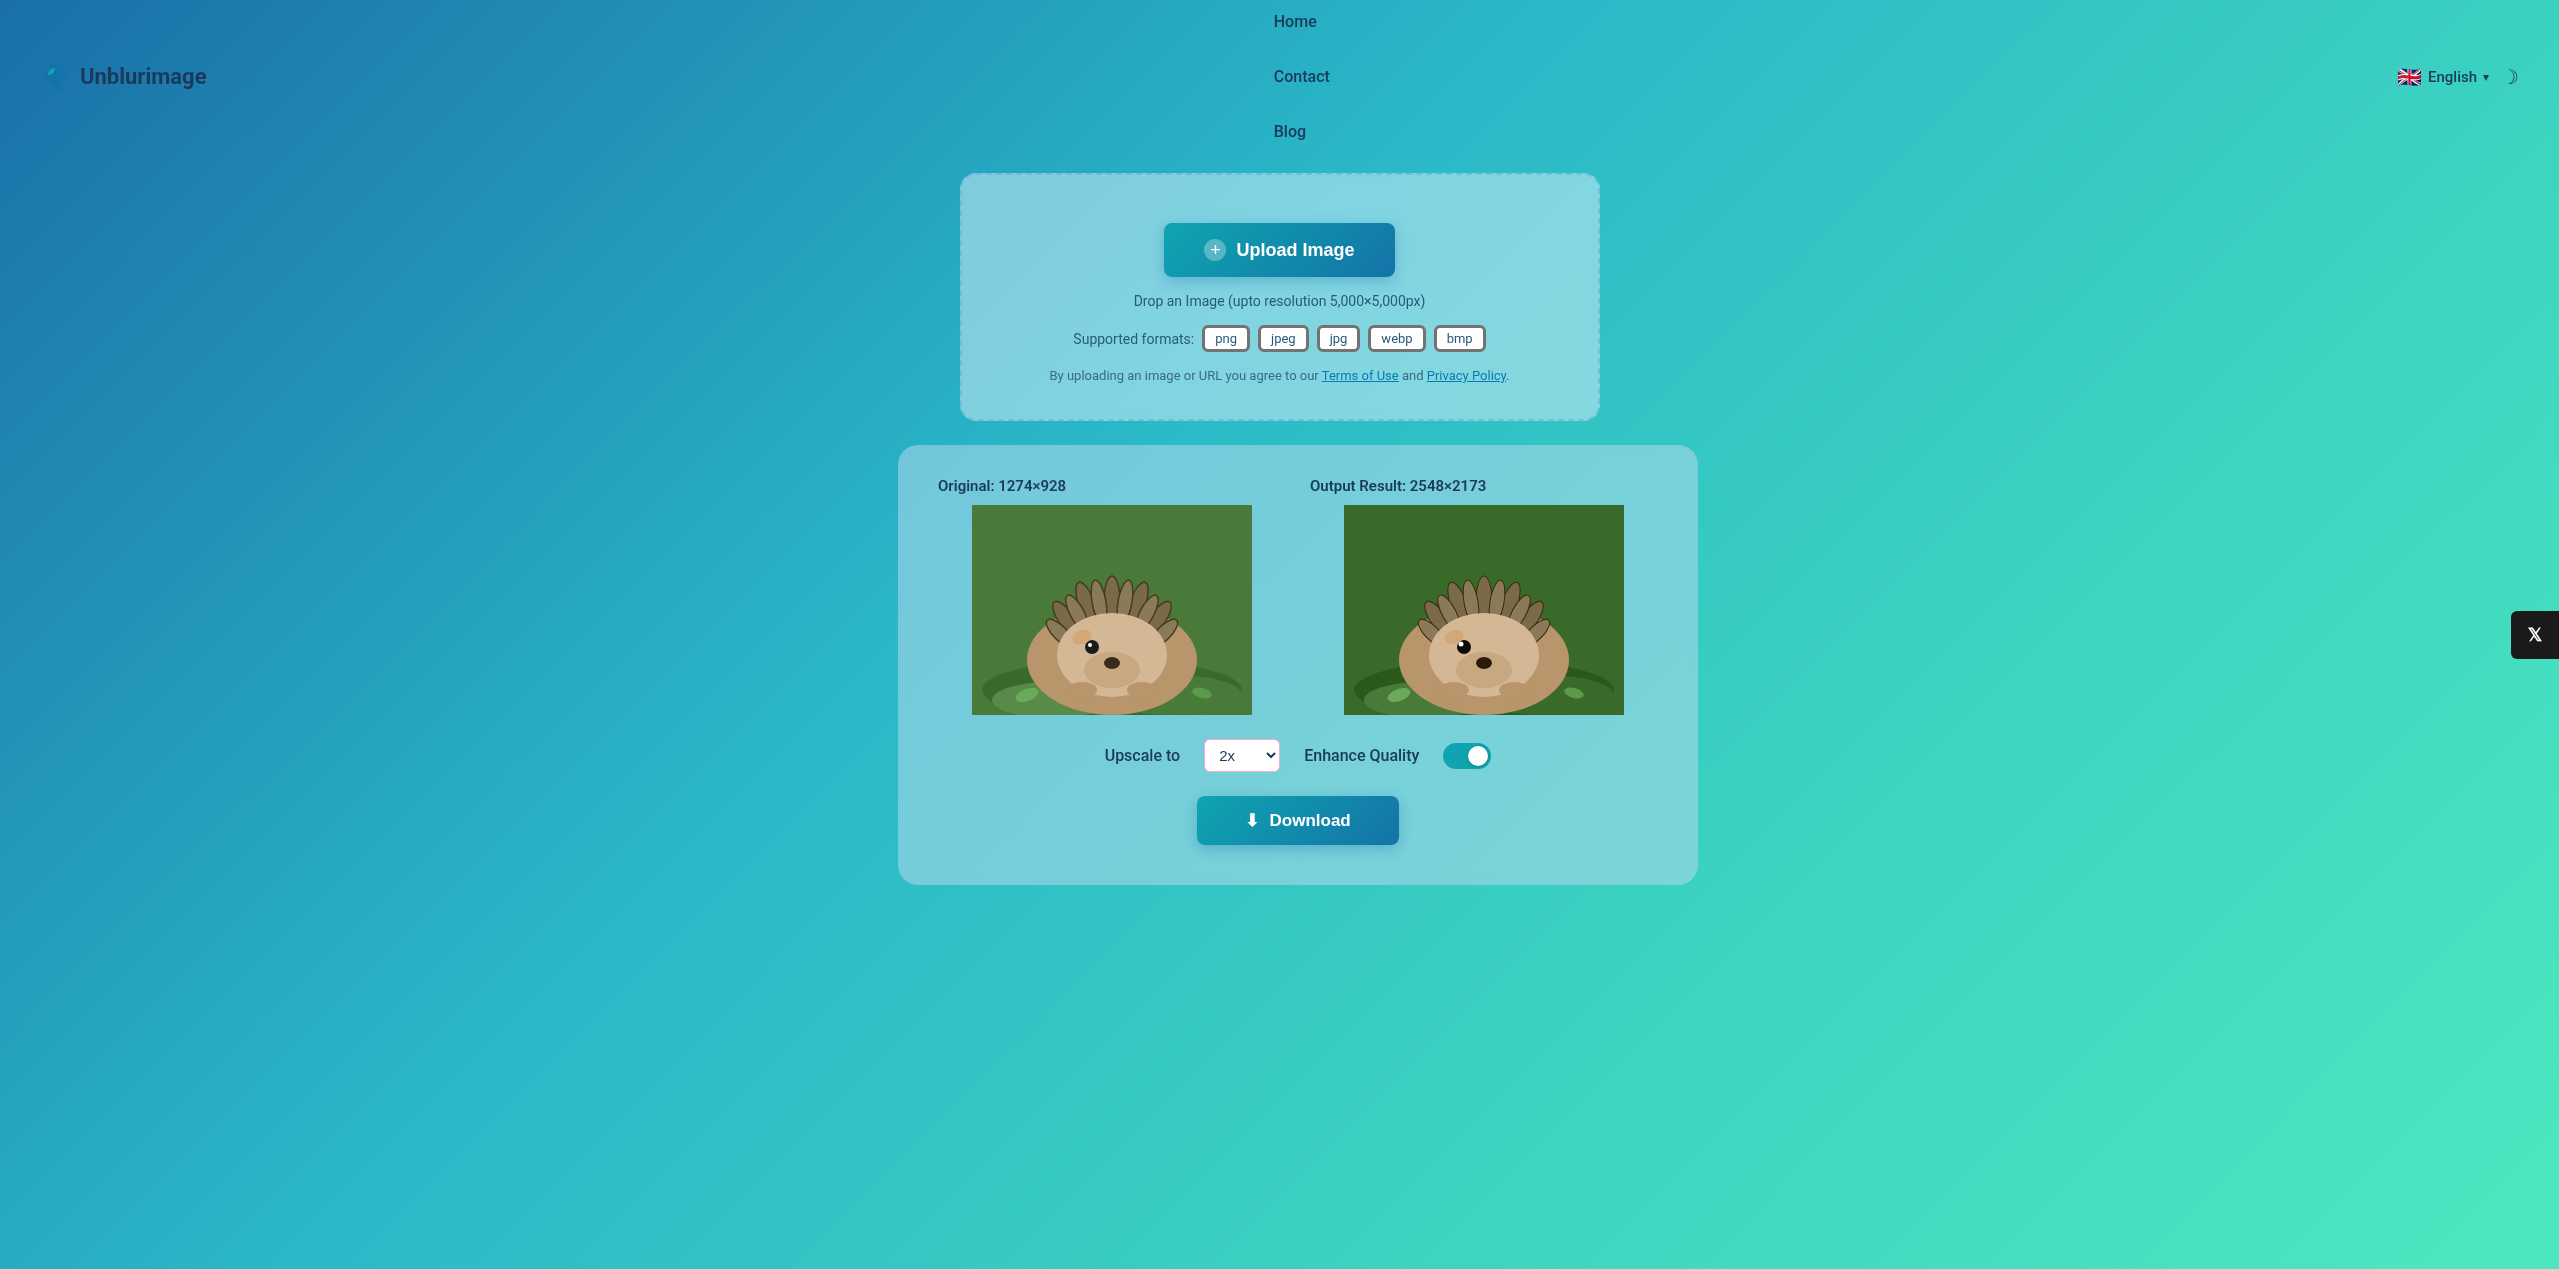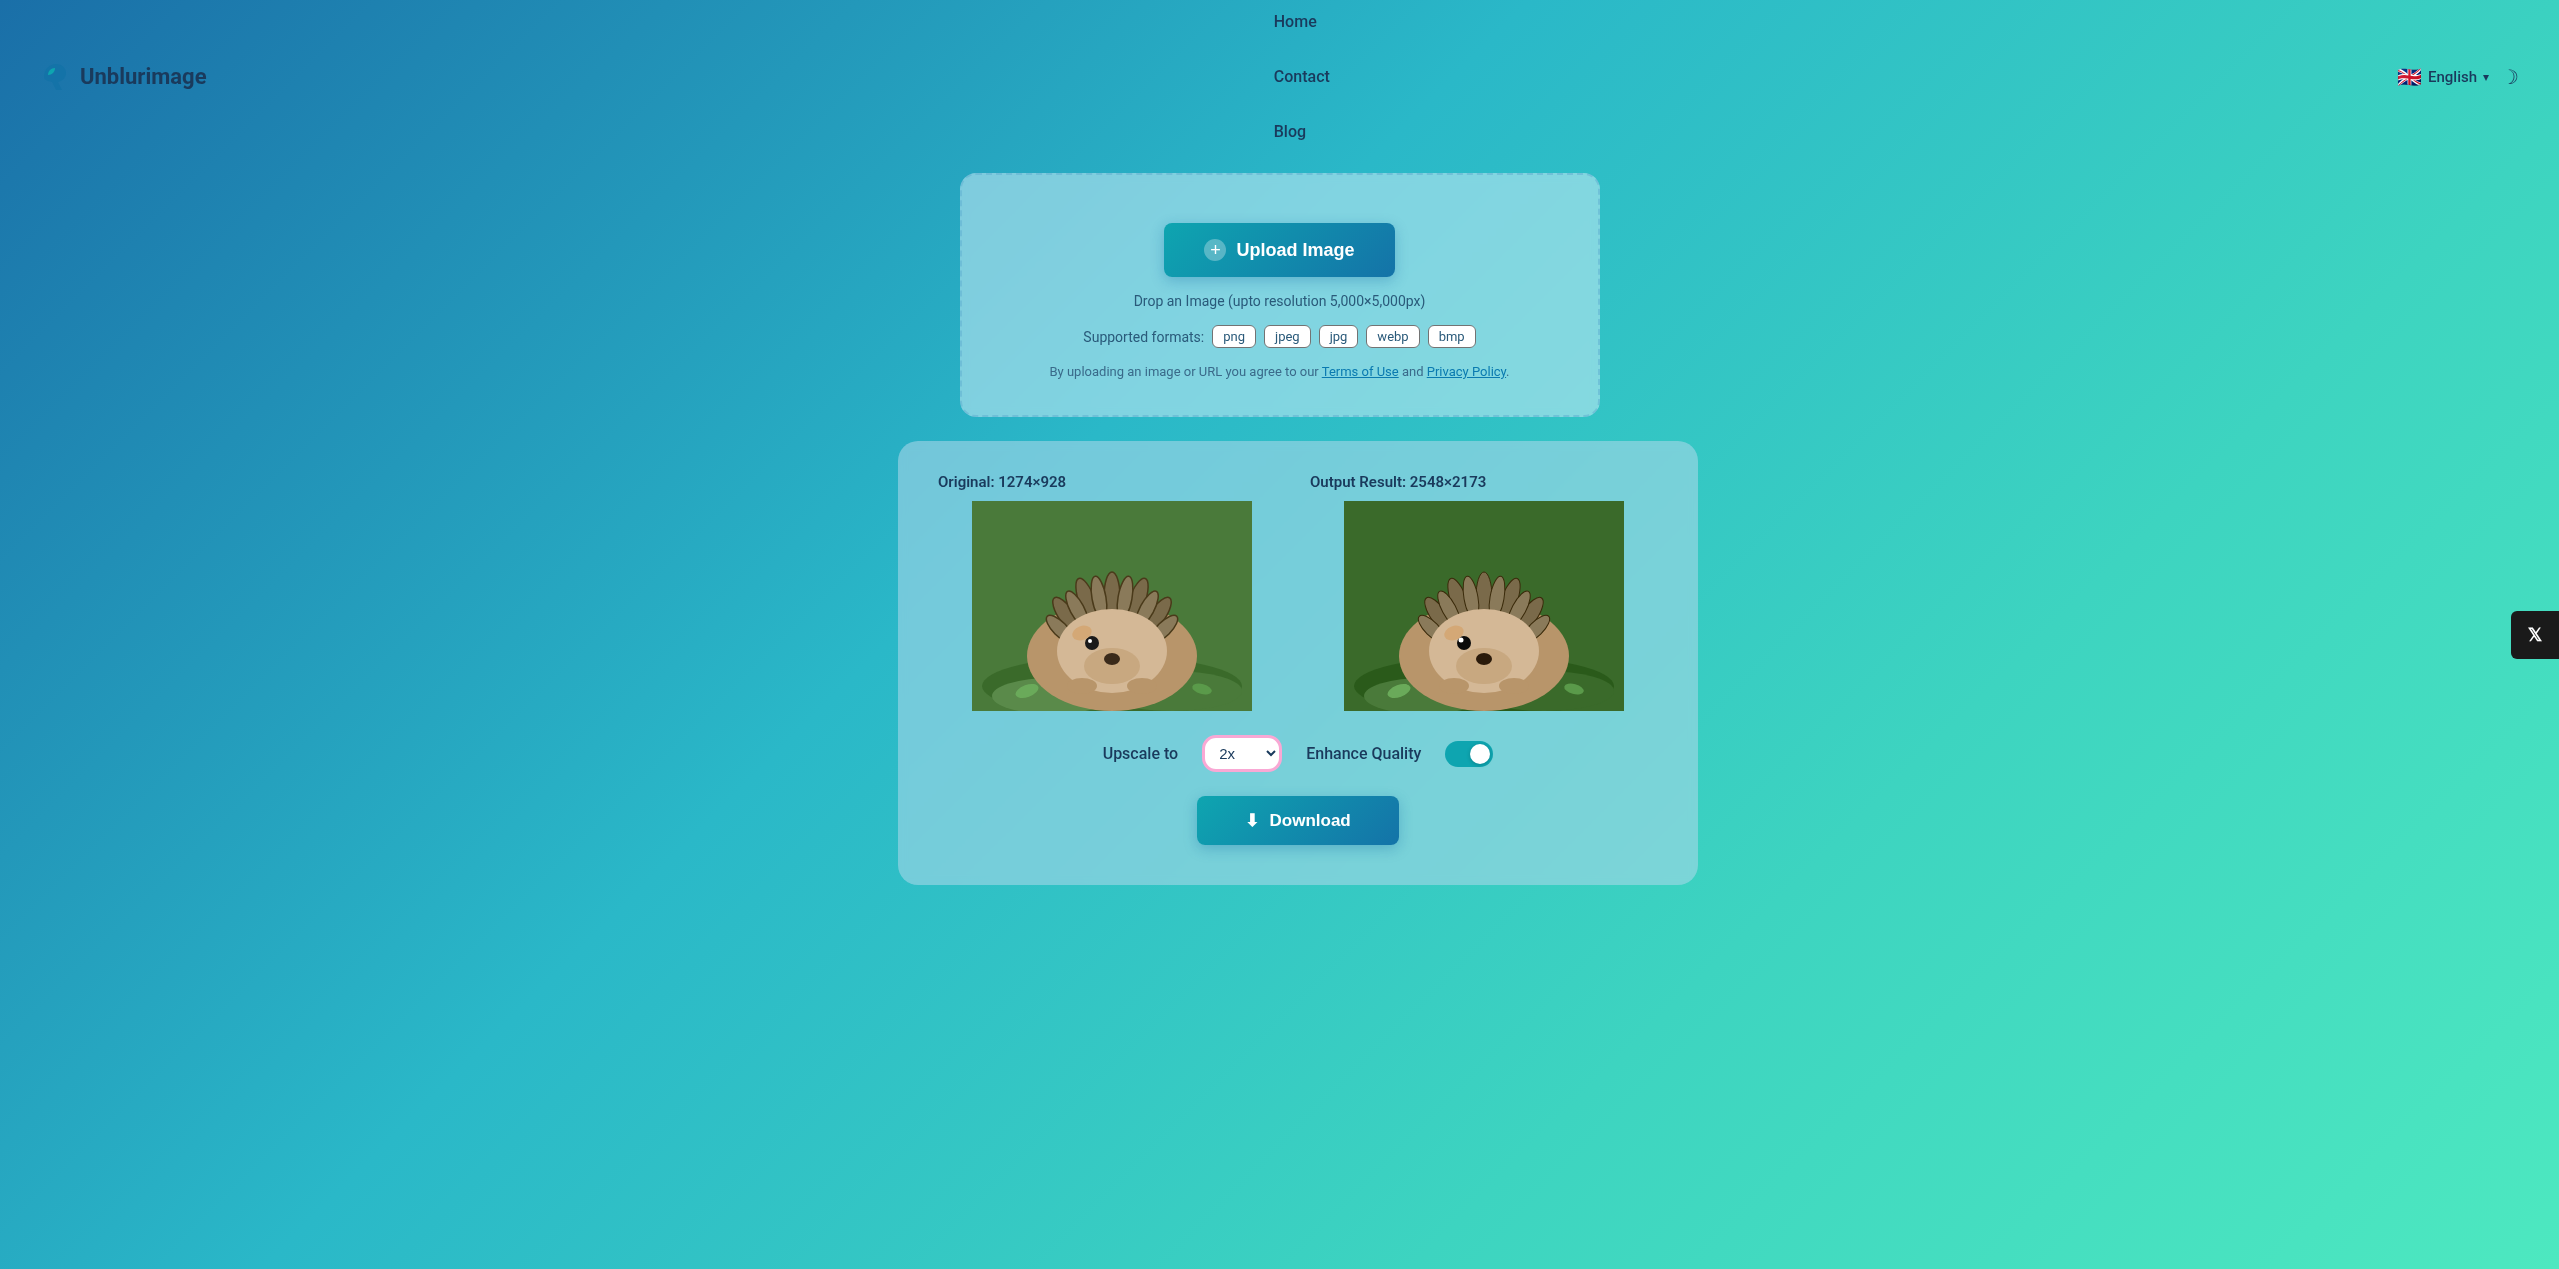--- a/index.html
+++ b/index.html
@@ -133,21 +133,21 @@
       gap: 8px;
       flex-wrap: wrap;
       justify-content: center;
     }
     .formats-label {
       font-size: 14px;
       color: #2a5a7a;
     }
     .format-badge {
       background: white;
-      border: 1px solid #737373;
+      border: 3px solid #737373;
       border-radius: 6px;
       padding: 3px 10px;
       font-size: 13px;
       color: #2a5a7a;
     }
 
     .terms-text {
       font-size: 13px;
       color: #3a6a8a;
       text-align: left;
@@ -199,22 +199,22 @@
     }
 
     .upscale-label {
       font-size: 16px;
       font-weight: 500;
       color: #1a3a5c;
     }
 
     .upscale-select {
       padding: 6px 28px 6px 10px;
-      border: 3px solid #f9a8d4;
-      border-radius: 14px;
+      border: 1px solid #f9a8d4;
+      border-radius: 6px;
       font-size: 15px;
       background: white;
       color: #1a3a5c;
       cursor: pointer;
       appearance: auto;
     }
 
     .enhance-label {
       font-size: 16px;
       font-weight: 500;

